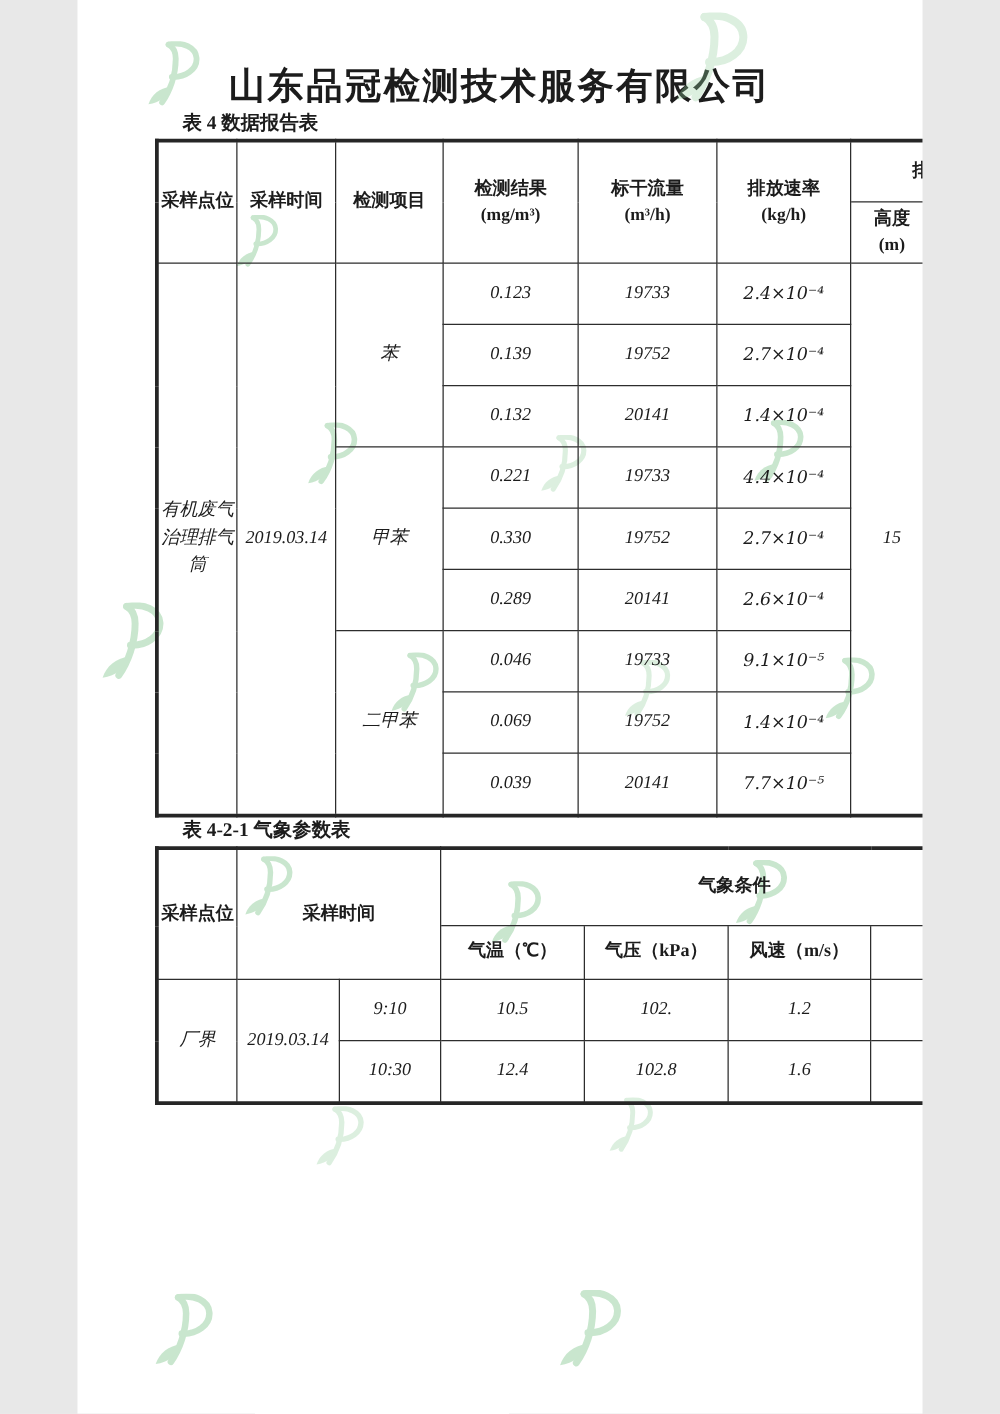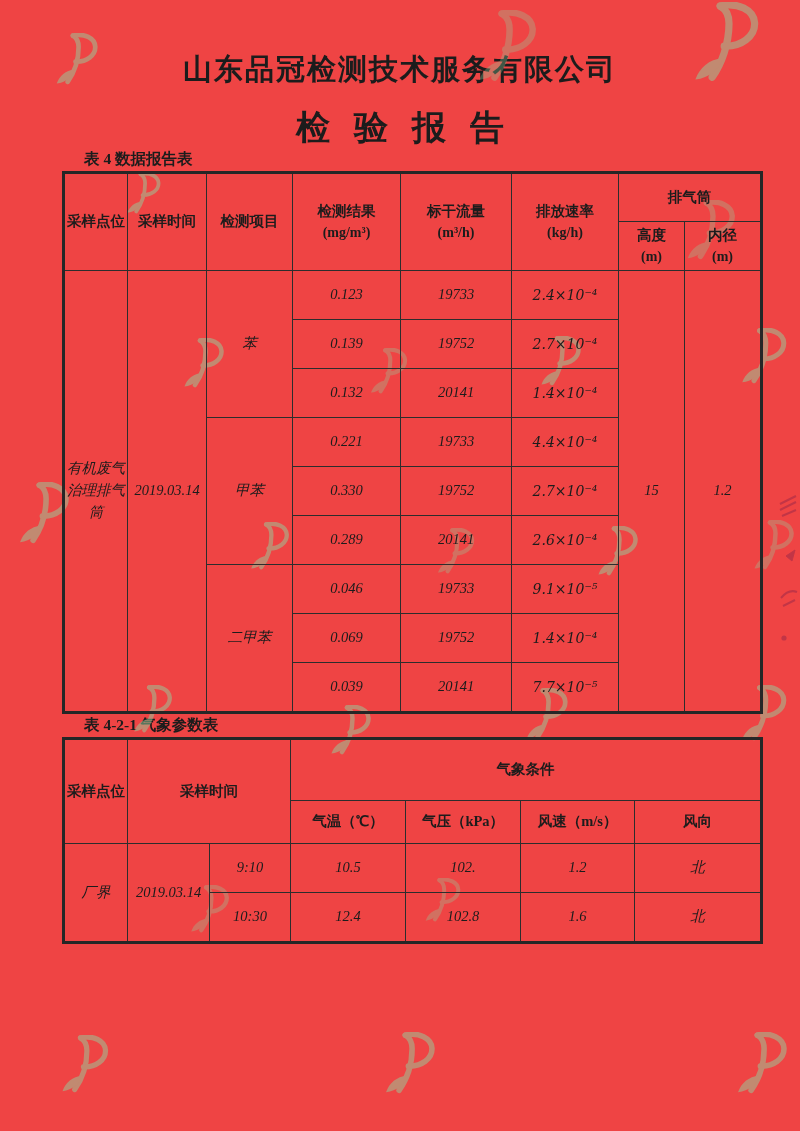--- a/index.html
+++ b/index.html
@@ -1,18 +1,18 @@
 <!DOCTYPE html>
 <html><head>
 <meta charset="utf-8">
 <style>
   html,body{margin:0;padding:0;background:#e8e8e8;}
   .page{
-    position:relative;width:800px;height:1131px;margin:0 auto;
-    background:#ef4444;color:#1c1c1c;overflow:hidden;
+    position:relative;width:676px;height:1131px;margin:0 auto;
+    background:#ffffff;color:#1c1c1c;overflow:hidden;
     font-family:"Liberation Serif", serif;
   }
   
   .company-cn{margin-top:50px;text-align:center;font-size:29px;line-height:38px;font-weight:bold;letter-spacing:2px;}
   .company-en{text-align:center;font-size:16px;line-height:22px;font-weight:bold;}
   .title-cn{margin-top:20px;text-align:center;font-size:34px;line-height:40px;font-weight:bold;letter-spacing:24px;text-indent:24px;}
   .title-en{text-align:center;font-size:19px;line-height:24px;font-weight:bold;font-family:"Liberation Mono", monospace;}
   
   .caption{margin-left:84px;font-size:15.5px;line-height:21px;font-weight:bold;}
   .caption.first{margin-top:0px;}
@@ -127,21 +127,20 @@
   <svg class="seal" viewBox="0 0 24 170" style="left:776px;top:488px;width:24px;height:170px">
     <g stroke="#bb3347" fill="none" stroke-width="2" opacity="0.85">
       <path d="M4,16 L20,8 M4,22 L20,14 M6,28 L20,22"></path>
       <path d="M10,68 L19,62 L16,73 Z" fill="#bb3347" stroke-width="1"></path>
       <path d="M5,110 C10,104 16,102 21,104 M7,118 L19,112"></path>
       <circle cx="8" cy="150" r="2.6" fill="#bb3347" stroke="none"></circle>
     </g>
   </svg>
 
   <div class="company-cn">山东品冠检测技术服务有限公司</div>
-  <div class="title-cn">检验报告</div>
 
   <div class="caption first">表 4 数据报告表</div>
 
   <table id="table1">
     <colgroup>
       <col style="width:64px">
         <col style="width:79px">
         <col style="width:86px">
       <col style="width:108px">
         <col style="width:111px">

